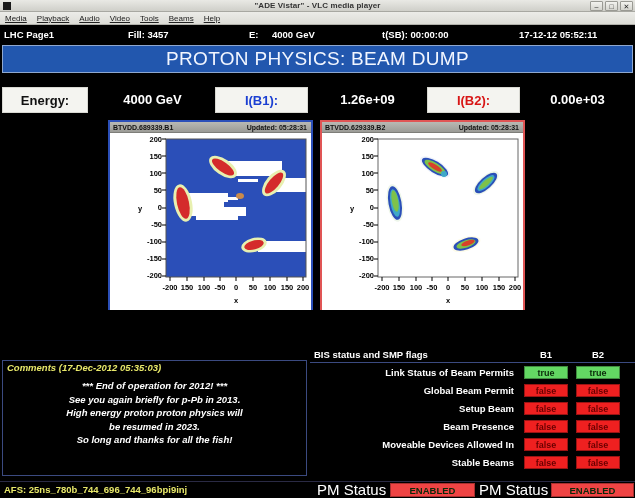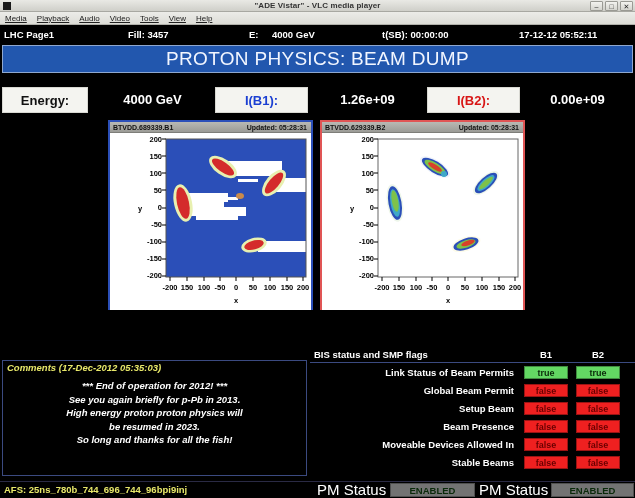--- a/index.html
+++ b/index.html
@@ -321,21 +321,21 @@
     font-size: 15px;
     line-height: 16px;
     color: #ffffff;
     font-weight: normal;
     white-space: nowrap;
   }
   .pm-val {
     position: absolute;
     top: 1px;
     height: 14px;
-    background: #737373;
+    background: #ef4444;
     color: #0a2a0a;
     font-size: 9.5px;
     line-height: 14px;
     font-weight: bold;
     text-align: center;
     border: 1px solid rgba(0,0,0,0.3);
     box-sizing: border-box;
   }
 </style>
 </head>
@@ -352,42 +352,42 @@
       <div class="vlc-winbtn">✕</div>
     </div>
   </div>
 
   <div class="vlc-menubar">
     <div class="vlc-menu-item"><span class="u">Media</span></div>
     <div class="vlc-menu-item"><span class="u">Playback</span></div>
     <div class="vlc-menu-item"><span class="u">Audio</span></div>
     <div class="vlc-menu-item"><span class="u">Video</span></div>
     <div class="vlc-menu-item"><span class="u">Tools</span></div>
-    <div class="vlc-menu-item"><span class="u">View</span></div>
+    <div class="vlc-menu-item"><span class="u">Beams</span></div>
     <div class="vlc-menu-item"><span class="u">Help</span></div>
   </div>
 
   <div class="lhc-strip">
     <div class="cell" style="left:4px;">LHC Page1</div>
     <div class="cell" style="left:128px;">Fill: 3457</div>
     <div class="cell" style="left:249px;">E:</div>
     <div class="cell" style="left:272px;">4000 GeV</div>
     <div class="cell" style="left:382px;">t(SB): 00:00:00</div>
     <div class="cell" style="left:519px;">17-12-12 05:52:11</div>
   </div>
 
   <div class="banner">PROTON PHYSICS: BEAM DUMP</div>
 
   <div class="erow">
     <div class="lbl" style="left:2px;   width:86px;">Energy:</div>
     <div class="val" style="left:90px;  width:125px;">4000 GeV</div>
     <div class="lbl lbl-b1" style="left:215px; width:93px;">I(B1):</div>
     <div class="val" style="left:310px; width:115px;">1.26e+09</div>
     <div class="lbl lbl-b2" style="left:427px; width:93px;">I(B2):</div>
-    <div class="val" style="left:522px; width:111px;">0.00e+09</div>
+    <div class="val" style="left:522px; width:111px;">0.00e+03</div>
   </div>
 
   <div class="plots">
 
     <div class="panel b1">
       <div class="panel-head">
         <div class="ph-left">BTVDD.689339.B1</div>
         <div class="ph-right">Updated: 05:28:31</div>
       </div>
       <div class="panel-body">

